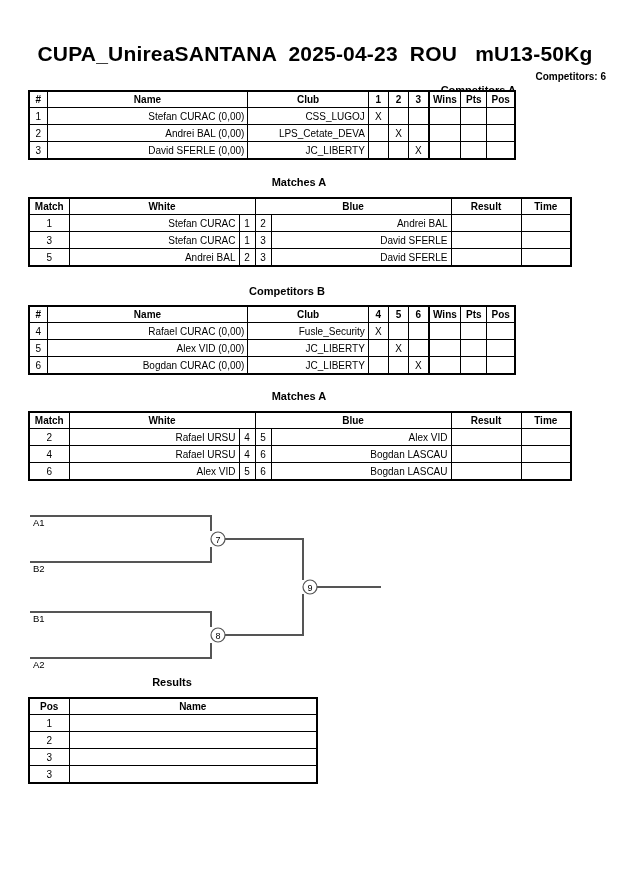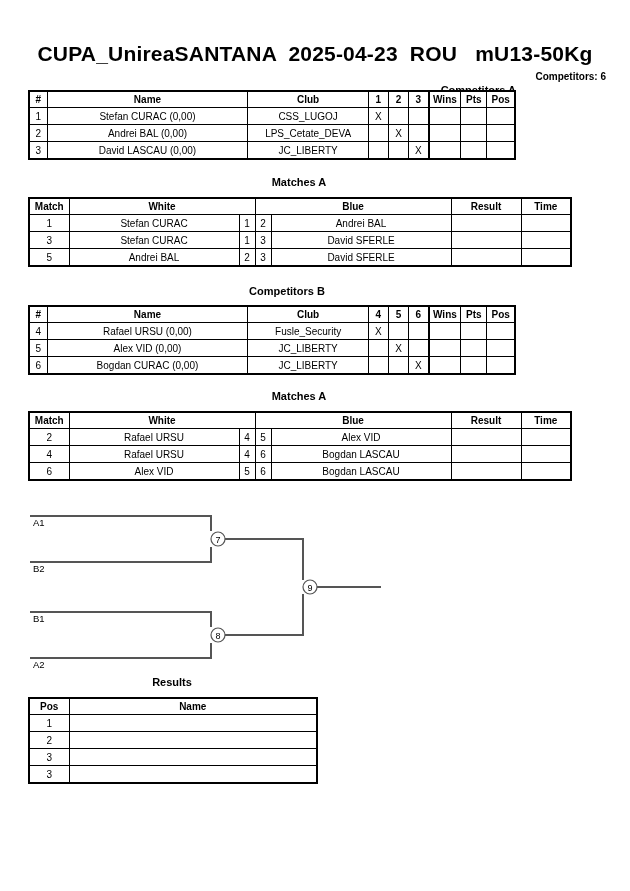--- a/index.html
+++ b/index.html
@@ -68,21 +68,21 @@
     font-weight: bold;
     text-align: center;
     height: 15px;
   }
   
   table.grid {
     border: 2px solid #000000;
   }
 
   .c-center { text-align: center; }
-  .c-left   { text-align: center; }
+  .c-left   { text-align: right; }
 
   
   .thick-left { border-left: 2px solid #000000 !important; }
 
   
   #bracket {
     position: absolute;
     left: 0;
     top: 495px;
     width: 630px;
@@ -152,21 +152,21 @@
       <td class="c-left">LPS_Cetate_DEVA</td>
       <td class="c-center"></td>
       <td class="c-center">X</td>
       <td class="c-center"></td>
       <td class="c-center thick-left"></td>
       <td class="c-center"></td>
       <td class="c-center"></td>
     </tr>
     <tr>
       <td class="c-center">3</td>
-      <td class="c-left">David LASCAU  (0,00)</td>
+      <td class="c-left">David SFERLE  (0,00)</td>
       <td class="c-left">JC_LIBERTY</td>
       <td class="c-center"></td>
       <td class="c-center"></td>
       <td class="c-center">X</td>
       <td class="c-center thick-left"></td>
       <td class="c-center"></td>
       <td class="c-center"></td>
     </tr>
   </tbody>
 </table>
@@ -246,21 +246,21 @@
       <th>5</th>
       <th>6</th>
       <th class="thick-left">Wins</th>
       <th>Pts</th>
       <th>Pos</th>
     </tr>
   </thead>
   <tbody>
     <tr>
       <td class="c-center">4</td>
-      <td class="c-left">Rafael URSU  (0,00)</td>
+      <td class="c-left">Rafael CURAC  (0,00)</td>
       <td class="c-left">Fusle_Security</td>
       <td class="c-center">X</td>
       <td class="c-center"></td>
       <td class="c-center"></td>
       <td class="c-center thick-left"></td>
       <td class="c-center"></td>
       <td class="c-center"></td>
     </tr>
     <tr>
       <td class="c-center">5</td>

